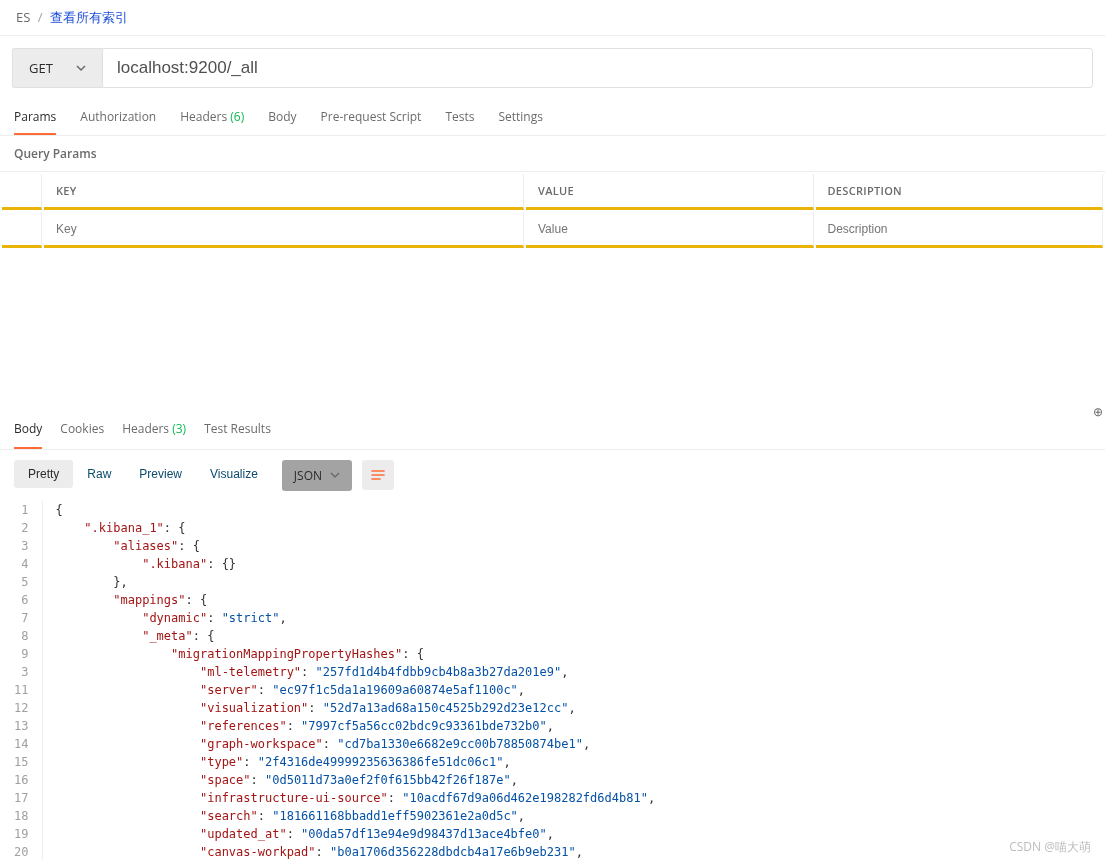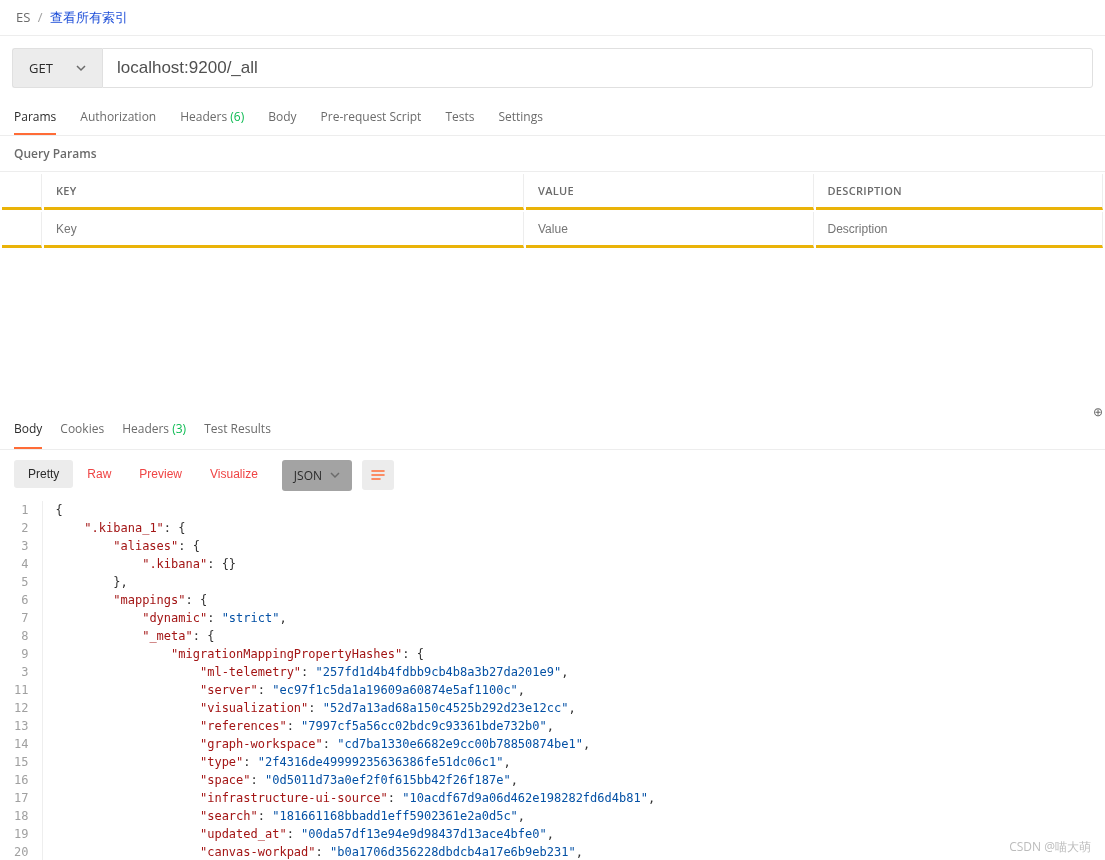--- a/index.html
+++ b/index.html
@@ -21,21 +21,21 @@
 .params-table th{color:#6b6b6b;font-weight:600;letter-spacing:.3px}
 .params-table td input{border:none;outline:none;font-size:12px;width:100%;color:#808080}
 .params-table .col-key{width:480px}
 .params-table .col-checkbox{width:40px;border-right:1px solid #ededed}
 .gap{height:160px}
 .resp-tabs{display:flex;align-items:center;gap:18px;padding:0 14px;border-bottom:1px solid #ededed;position:relative}
 .resp-tab{padding:10px 0;font-size:12px;color:#6b6b6b;border-bottom:2px solid transparent;cursor:pointer}
 .resp-tab.active{color:#2b2b2b;border-bottom-color:#ff6c37}
 .resp-tab .count{color:#0cbb52}
 .view-row{display:flex;align-items:flex-start;gap:0;padding:10px 14px}
-.view-btn{padding:7px 14px;font-size:12px;color:#ef4444;background:transparent;border:none;cursor:pointer}
+.view-btn{padding:7px 14px;font-size:12px;color:#0c4a6e;background:transparent;border:none;cursor:pointer}
 .view-btn.active{background:#ececec;color:#2b2b2b;border-radius:3px}
 .format-select{margin-left:10px;display:flex;align-items:center;gap:8px;background:#a3a3a3;border-radius:3px;padding:7px 12px;font-size:12px;color:#2b2b2b;cursor:pointer}
 .wrap-btn{margin-left:10px;width:32px;height:30px;background:#ececec;border:none;border-radius:3px;display:flex;align-items:center;justify-content:center;cursor:pointer}
 .wrap-btn svg{stroke:#ff6c37}
 .code-area{display:flex;font-family:Consolas,Monaco,monospace;font-size:12px;line-height:18px;padding:0 0 0 14px;overflow:hidden}
 .gutter{color:#a0a0a0;text-align:right;padding-right:14px;user-select:none;flex-shrink:0;border-right:1px solid #eee}
 .gutter div{height:18px}
 .code{white-space:pre;color:#303030;padding-left:12px;flex:1}
 .k{color:#a31515}
 .s{color:#0451a5}

